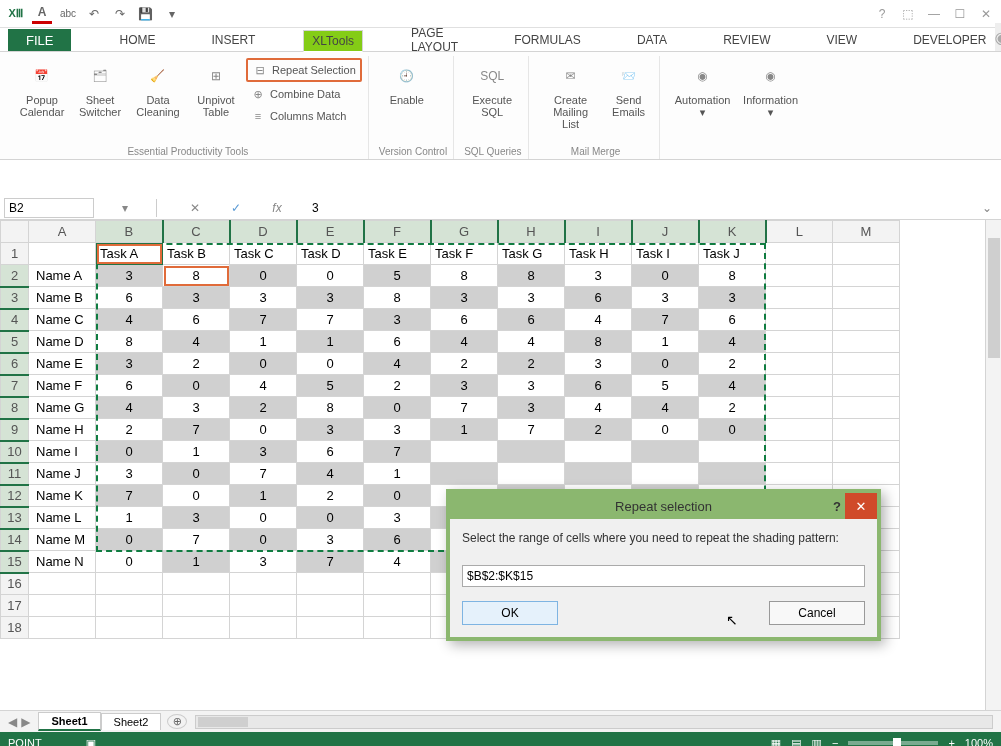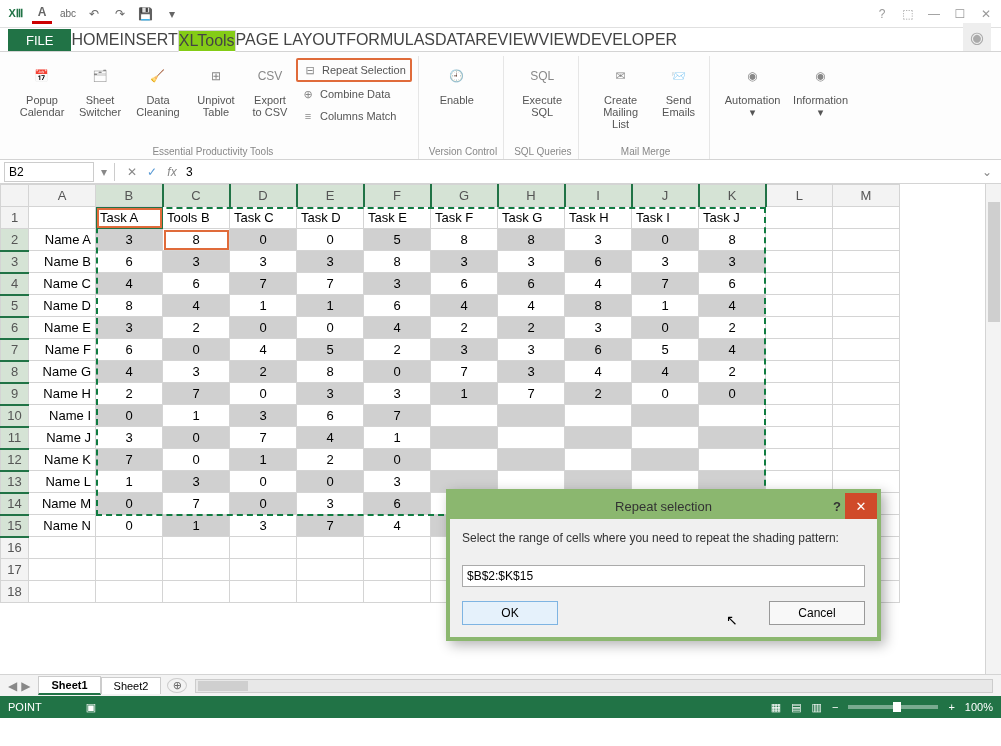--- a/index.html
+++ b/index.html
@@ -8,51 +8,51 @@
 
 .titlebar { height: 28px; background: #fff; border-bottom: 1px solid #e0e0e0; display: flex; align-items: center; padding: 0 6px; }
 .qat { display: flex; gap: 6px; align-items: center; }
 .qat-btn { width: 20px; height: 20px; display: flex; align-items: center; justify-content: center; color: #666; }
 .win-controls { margin-left: auto; display: flex; gap: 8px; color: #999; }
 .win-btn { width: 18px; height: 18px; display: flex; align-items: center; justify-content: center; }
 
 
 .ribbon-tabs { height: 24px; display: flex; align-items: flex-end; padding-left: 8px; border-bottom: 1px solid #d4d4d4; }
 .file-tab { background: #217346; color: #fff; padding: 4px 18px; font-size: 13px; height: 22px; display: flex; align-items: center; }
-.tab-btn { padding: 4px 0; font-size: 16px; color: #444; cursor: pointer; height: 22px; display: flex; align-items: center; }
+.tab-btn { padding: 4px 8px; font-size: 12px; color: #444; cursor: pointer; height: 22px; display: flex; align-items: center; margin-left: 40px; }
 .tab-btn.active { background: #84cc16; border: 1px solid #d4d4d4; border-bottom: 1px solid #fff; margin-bottom: -1px; }
 .user-icon { margin-left: auto; width: 28px; height: 28px; background: #eee; margin-right: 10px; display: flex; align-items: center; justify-content: center; color: #aaa; font-size: 16px; }
 
 
 .ribbon { height: 108px; background: #fdfdfd; border-bottom: 1px solid #d4d4d4; display: flex; padding: 4px 8px 0 8px; }
 .group { display: flex; flex-direction: column; align-items: stretch; border-right: 1px solid #e6e6e6; padding: 0 6px; margin-right: 4px; }
 .group-row { display: flex; gap: 2px; flex: 1; }
 .group-label { font-size: 10px; color: #888; text-align: center; padding: 2px 0; }
 .big-btn { display: flex; flex-direction: column; align-items: center; justify-content: flex-start; padding: 4px 6px; width: 56px; text-align: center; color: #555; }
 .big-btn .iconbox { width: 32px; height: 32px; display: flex; align-items: center; justify-content: center; color: #888; margin-bottom: 2px; }
 .big-btn .lbl { font-size: 11px; line-height: 1.1; }
 .small-stack { display: flex; flex-direction: column; gap: 2px; padding-top: 2px; }
 .small-btn { display: flex; align-items: center; gap: 4px; padding: 2px 4px; color: #555; font-size: 11px; }
 .small-btn .iconbox { width: 16px; height: 16px; display: flex; align-items: center; justify-content: center; color: #888; }
 .highlight-red { border: 2px solid #e06b3a; border-radius: 2px; }
 
 
-.formula-bar { height: 24px; display: flex; align-items: center; border-bottom: 1px solid #d4d4d4; padding: 0 4px; gap: 0; }
+.formula-bar { height: 24px; display: flex; align-items: center; border-bottom: 1px solid #d4d4d4; padding: 0 4px; gap: 21px; margin-top: 36px; }
 .name-box { width: 90px; border: 1px solid #ccc; padding: 2px 4px; font-size: 12px; background: #fff; }
 .fb-btn { width: 20px; text-align: center; color: #888; }
 .formula-input { flex: 1; padding: 2px 4px; font-size: 12px; }
 
 
 .grid-area { position: relative; height: 490px; overflow: hidden; }
 .grid { border-collapse: collapse; table-layout: fixed; }
 .grid th, .grid td { border: 1px solid #d4d4d4; height: 22px; padding: 0 4px; font-size: 13px; text-align: center; background: #fff; }
 .grid th.col-hdr { background: #f3f3f3; color: #555; font-weight: normal; width: 67px; }
 .grid th.row-hdr { background: #f3f3f3; color: #555; font-weight: normal; width: 28px; }
 .grid th.corner { background: #f3f3f3; width: 28px; }
-.grid td.name-col { text-align: right; padding-left: 7px; }
+.grid td.name-col { text-align: left; padding-left: 7px; }
 .grid td.task-hdr { text-align: left; font-weight: normal; }
 .grid tr.sel-row th.row-hdr { background: #d5e3d5; border-bottom: 2px solid #217346; }
 .grid th.sel-col { background: #d5e3d5; border-right: 2px solid #217346; }
 .shaded { background: #d0d0d0 !important; }
 
 
 .ants { position: absolute; pointer-events: none; border: 2px dashed #107c41; }
 .highlight-cell-a { position: absolute; border: 2px solid #e06b3a; pointer-events: none; }
 .highlight-cell-b { position: absolute; border: 2px solid #e06b3a; pointer-events: none; }
 .active-cell { position: absolute; border: 2px solid #217346; pointer-events: none; background: transparent; }
@@ -133,24 +133,20 @@
           <div class="iconbox">🗂</div>
           <div class="lbl">Sheet Switcher</div>
         </div>
       <div class="big-btn">
           <div class="iconbox">🧹</div>
           <div class="lbl">Data Cleaning</div>
         </div>
       <div class="big-btn">
           <div class="iconbox">⊞</div>
           <div class="lbl">Unpivot Table</div>
-        </div>
-      <div class="big-btn" style="width:48px">
-          <div class="iconbox">CSV</div>
-          <div class="lbl">Export to CSV</div>
         </div>
       <div class="small-stack">
         <div class="small-btn highlight-red">
             <span class="iconbox">⊟</span>
             <span>Repeat Selection</span>
           </div>
         <div class="small-btn">
             <span class="iconbox">⊕</span>
             <span>Combine Data</span>
           </div>
@@ -235,21 +231,21 @@
           <th class="col-hdr sel-col">I</th>
           <th class="col-hdr sel-col">J</th>
           <th class="col-hdr sel-col">K</th>
           <th class="col-hdr ">L</th>
           <th class="col-hdr ">M</th>
         </tr>
         <tr>
           <th class="row-hdr">1</th>
           <td></td>
           <td class="task-hdr">Task A</td>
-          <td class="task-hdr">Tools B</td>
+          <td class="task-hdr">Task B</td>
           <td class="task-hdr">Task C</td>
           <td class="task-hdr">Task D</td>
           <td class="task-hdr">Task E</td>
           <td class="task-hdr">Task F</td>
           <td class="task-hdr">Task G</td>
           <td class="task-hdr">Task H</td>
           <td class="task-hdr">Task I</td>
           <td class="task-hdr">Task J</td>
           <td></td>
           <td></td>

